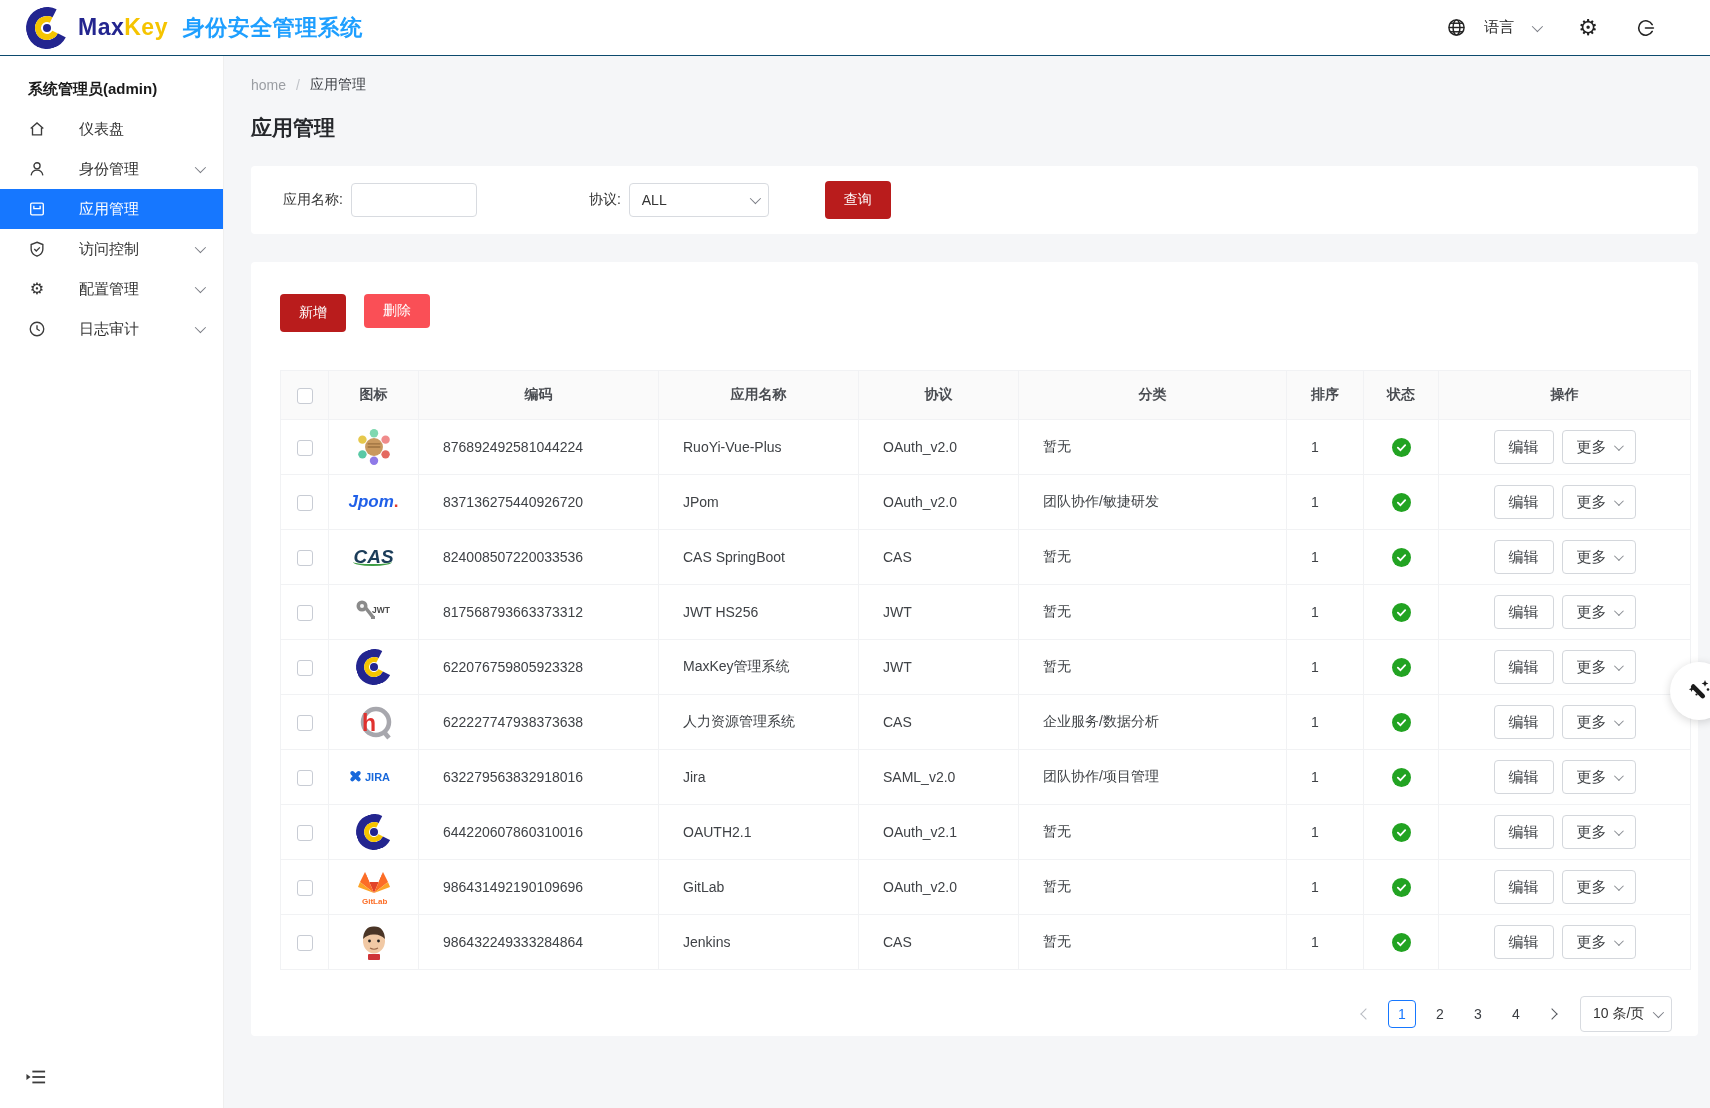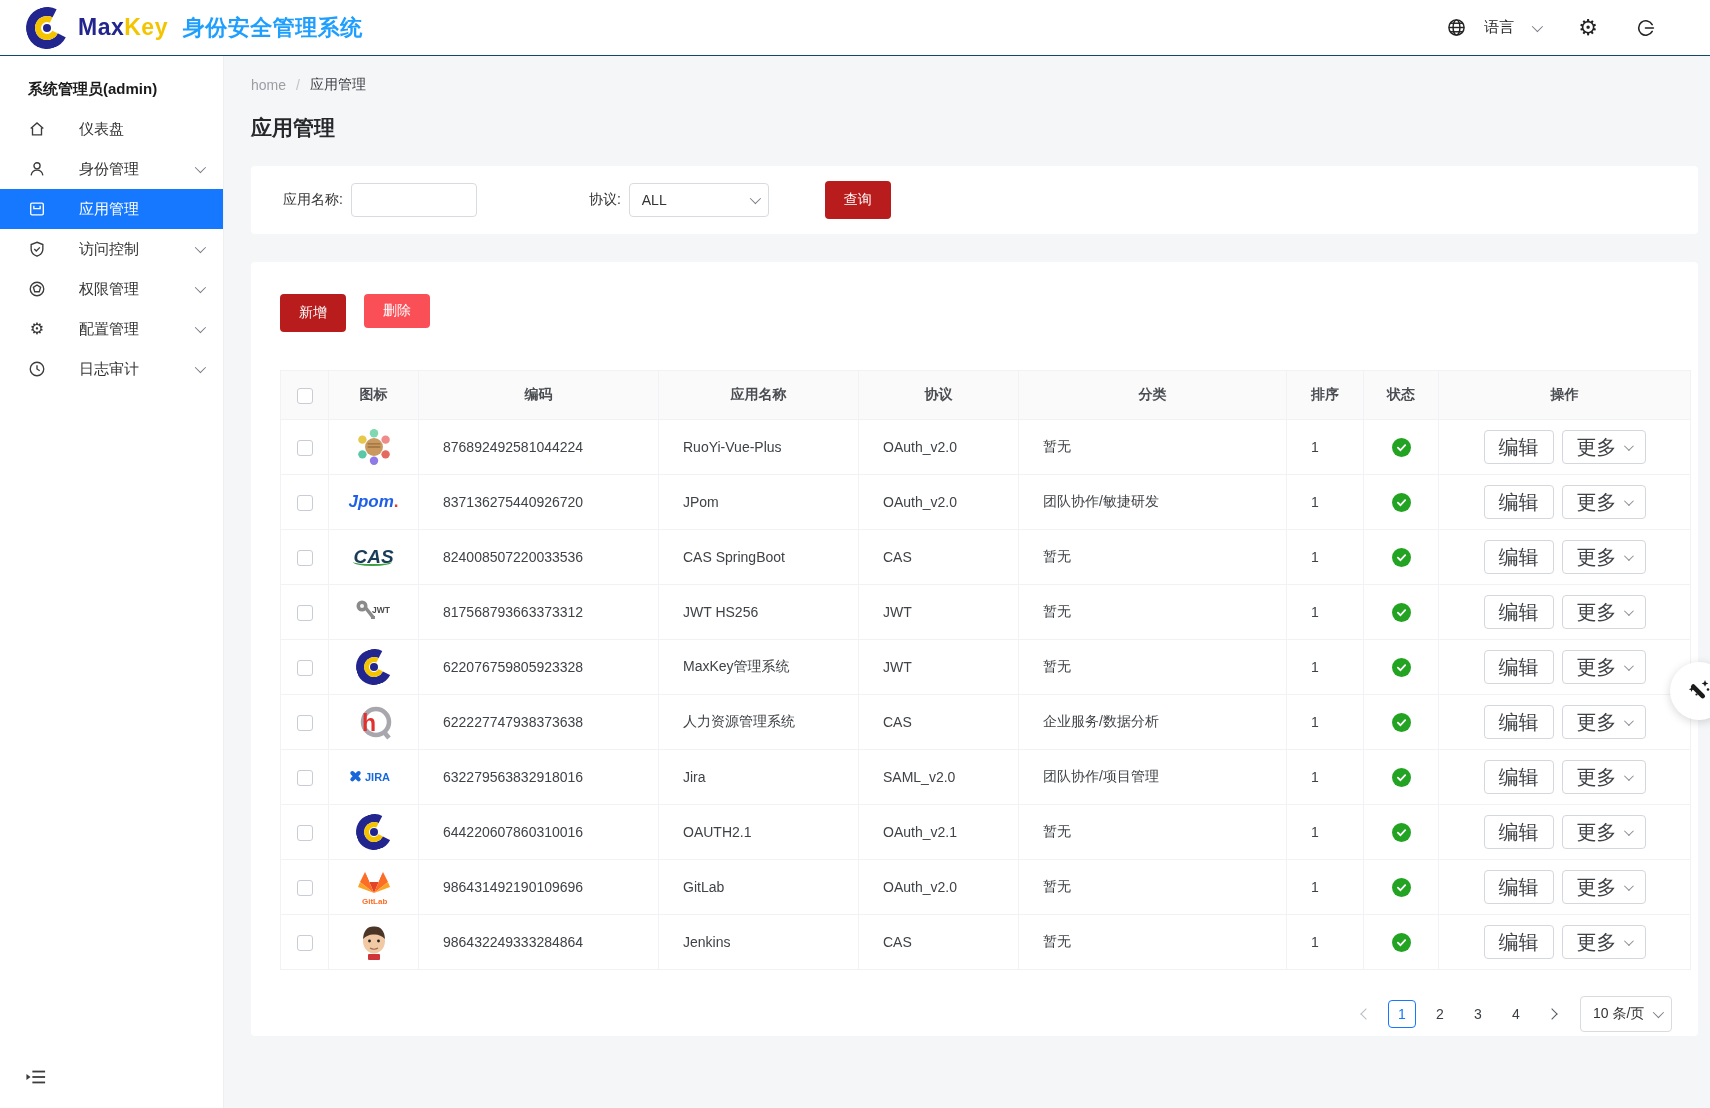--- a/index.html
+++ b/index.html
@@ -89,21 +89,21 @@
   col.c-sort   { width:77px; }
   col.c-status { width:75px; }
   col.c-act    { width:252px; }
 
   .checkbox { display:inline-block; width:16px; height:16px; border:1px solid #c8ccd4;
     border-radius:3px; background:#fff; vertical-align:middle; cursor:pointer; }
   .status-ok { display:inline-flex; width:19px; height:19px; border-radius:50%;
     background:#22a322; align-items:center; justify-content:center; vertical-align:middle; }
   .row-actions { display:flex; gap:8px; justify-content:center; align-items:center; }
   .btn-ghost { background:#fff; border:1px solid #d4d7dc; border-radius:4px; height:34px;
-    color:#3f4246; font-size:20px; padding:0 14px; display:inline-flex; align-items:center; gap:7px; }
+    color:#3f4246; font-size:15px; padding:0 14px; display:inline-flex; align-items:center; gap:7px; }
   .btn-ghost .caret { width:7px; height:7px; border-color:#8a8d93; }
 
   
   .appic { display:inline-flex; align-items:center; justify-content:center; width:52px; height:44px; }
   .ic-jpom { color:#1f5fe8; font-weight:800; font-style:italic; font-size:17px; }
   .ic-jpom i { color:#e23b2e; font-style:normal; }
   .ic-cas { position:relative; color:#1b3c59; font-weight:800; font-style:italic; font-size:19px; }
   .ic-cas:after { content:""; position:absolute; left:0; right:2px; bottom:2px; height:6px;
     border-bottom:2px solid #3f9d44; border-radius:50%; }
 
@@ -202,30 +202,20 @@
       <span class="s-icon">
         <svg width="18" height="18" viewBox="0 0 20 20" fill="none" stroke-width="1.5">
             <path d="M10 2.5 L16.5 5 V10 C16.5 14 13.8 16.6 10 18 C6.2 16.6 3.5 14 3.5 10 V5 Z"></path>
             <path d="M7 10 L9.2 12.2 L13.2 8.2"></path>
           </svg>
       </span>
       <span class="s-label">访问控制</span>
       <span class="caret"></span>
     </div>
 
-    <div class="side-item">
-      <span class="s-icon">
-        <svg width="18" height="18" viewBox="0 0 20 20" fill="none" stroke-width="1.5">
-            <circle cx="10" cy="10" r="7.5"></circle>
-            <path d="M10 5.5 L14 8.2 L12.5 13 H7.5 L6 8.2 Z"></path>
-          </svg>
-      </span>
-      <span class="s-label">权限管理</span>
-      <span class="caret"></span>
-    </div>
 
     <div class="side-item">
       <span class="s-icon" style="font-size:16px;line-height:1;">⚙</span>
       <span class="s-label">配置管理</span>
       <span class="caret"></span>
     </div>
 
     <div class="side-item">
       <span class="s-icon">
         <svg width="18" height="18" viewBox="0 0 20 20" fill="none" stroke-width="1.5">

